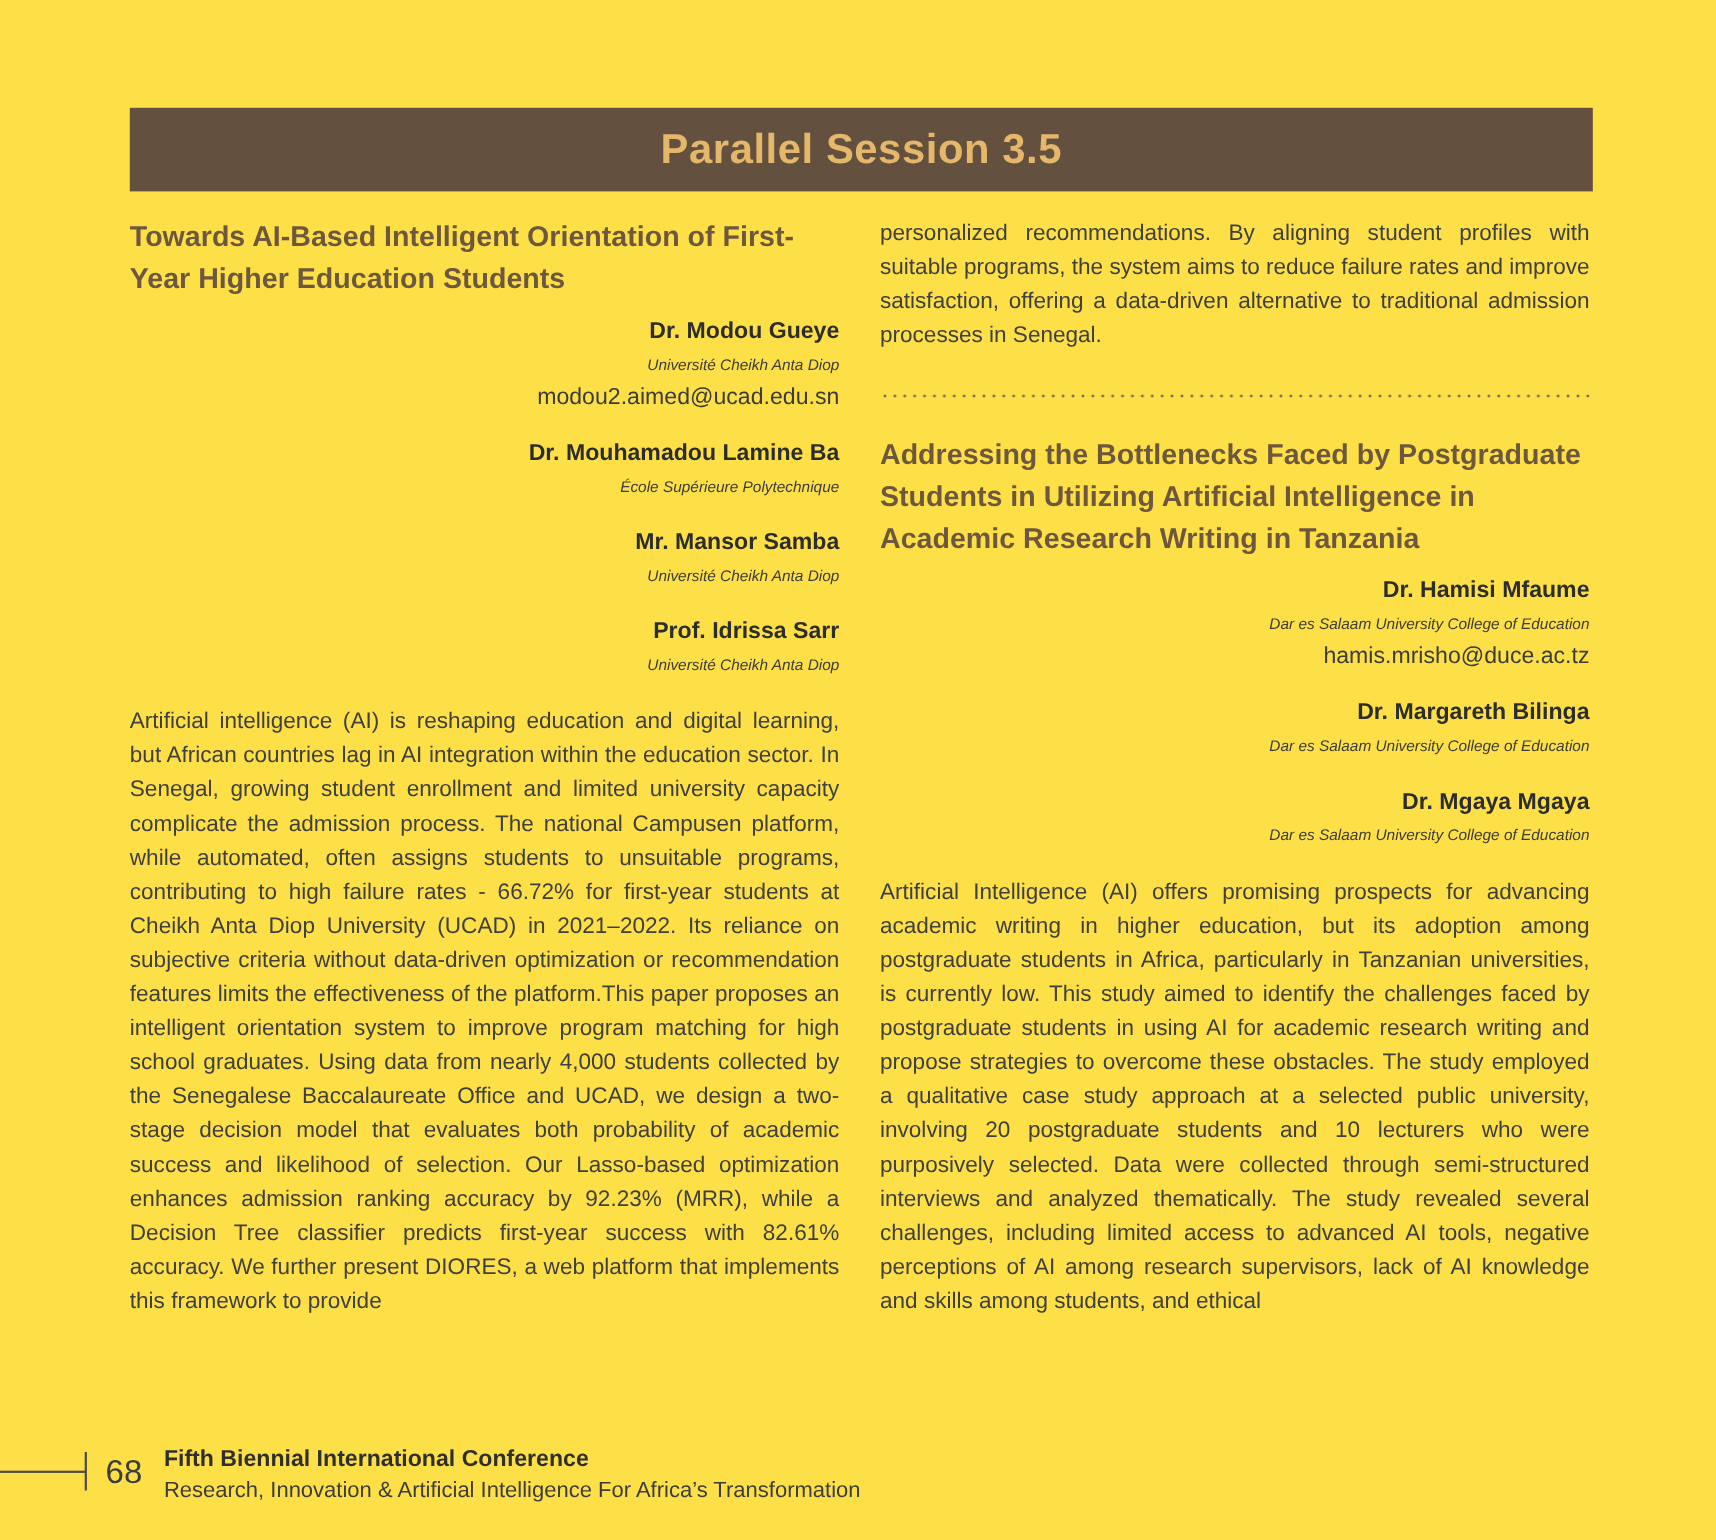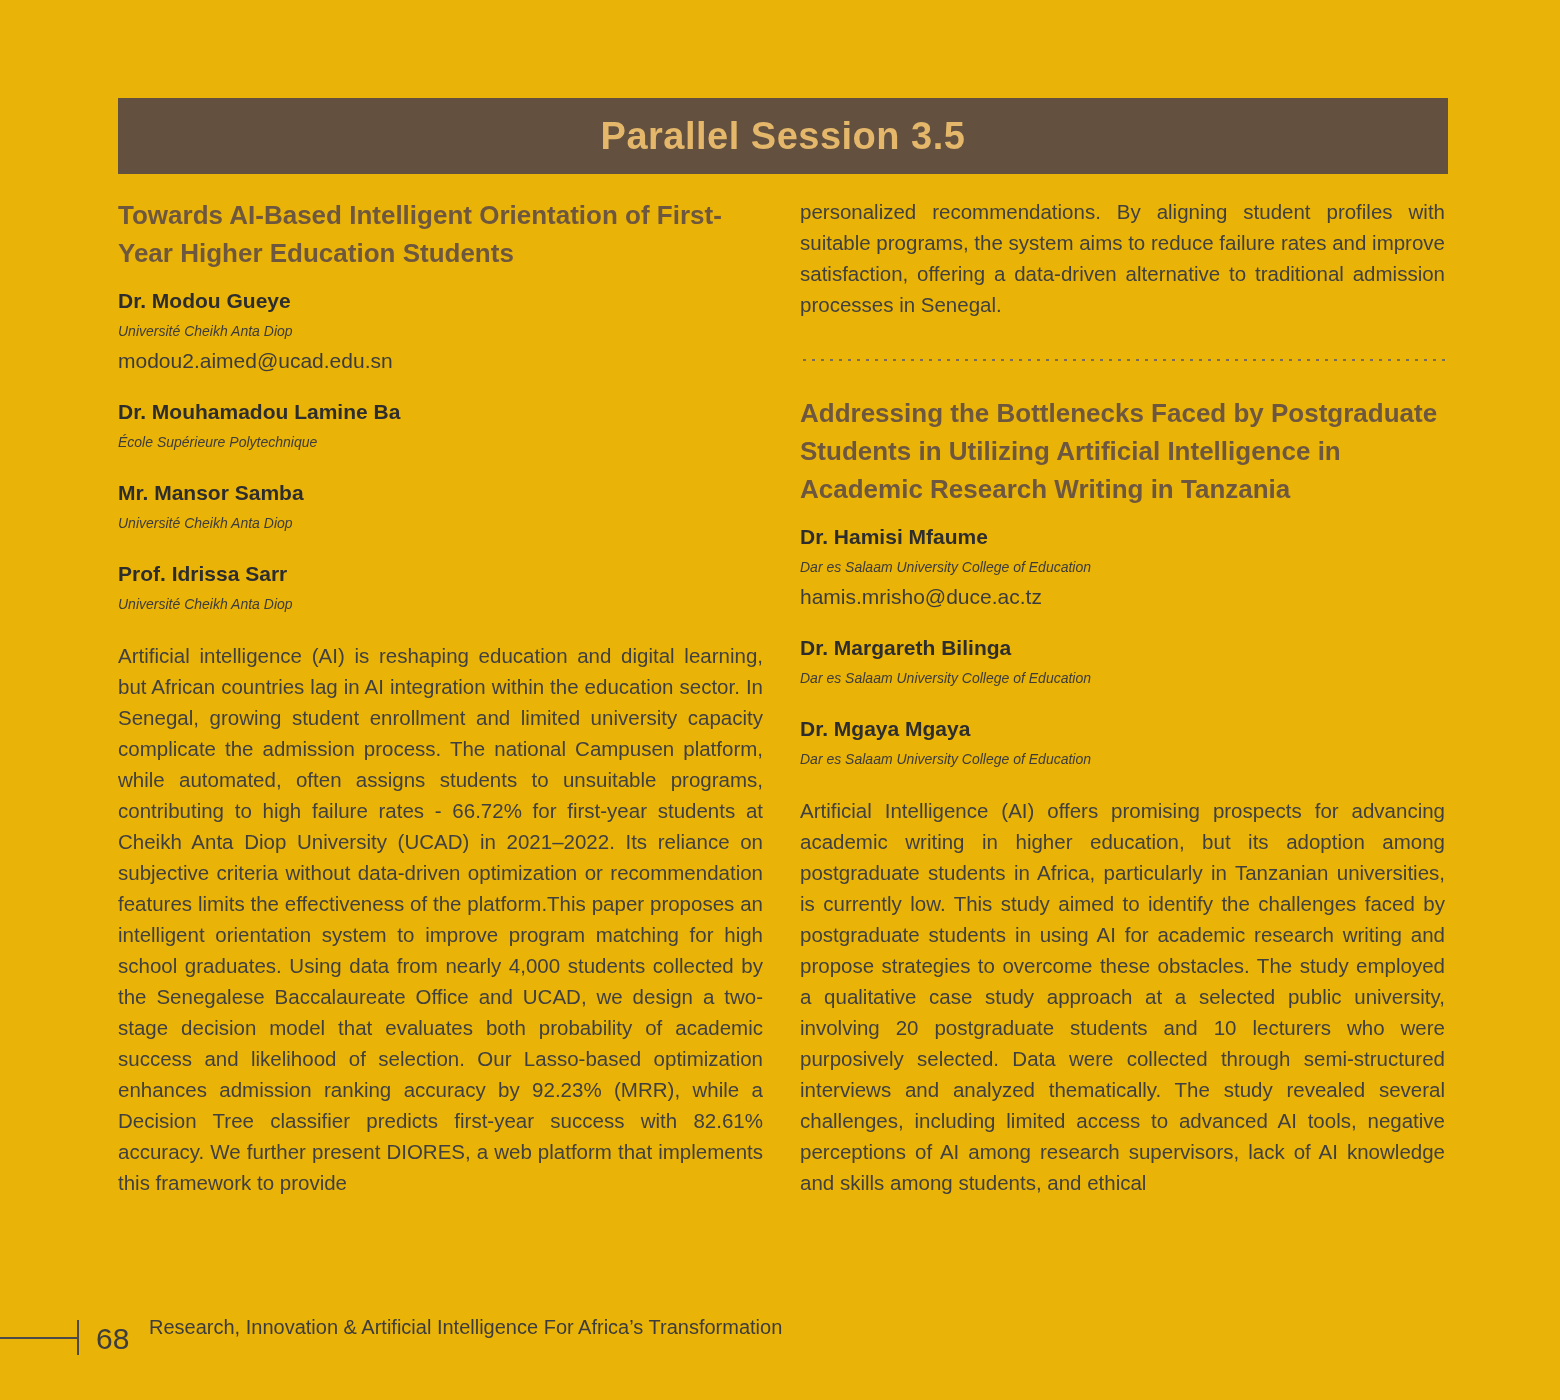--- a/index.html
+++ b/index.html
@@ -3,21 +3,21 @@
 <meta charset="utf-8">
 <style>
   * { margin: 0; padding: 0; box-sizing: border-box; }
   html, body { width: 1560px; height: 1400px; background: #ffffff; }
   body { font-family: "Liberation Sans", sans-serif; }
 
   .page {
     position: relative;
     width: 1560px;
     height: 1400px;
-    background: #eab308;
+    background: #fde047;
     overflow: hidden;
   }
 
   .session-bar {
     position: absolute;
     left: 118px;
     top: 98px;
     width: 1330px;
     height: 76px;
     background: #63503e;
@@ -41,21 +41,21 @@
   .col-right { left: 800px; }
 
   .paper-title {
     font-size: 26px;
     line-height: 38px;
     font-weight: bold;
     color: #6e573f;
     margin-bottom: 14px;
   }
 
-  .author-block { margin-bottom: 21px; }
+  .author-block { margin-bottom: 21px; text-align: right; }
   .author-name {
     font-size: 21px;
     line-height: 30px;
     font-weight: bold;
     color: #2d2d2d;
   }
   .author-affil {
     font-size: 14px;
     line-height: 30px;
     font-style: italic;
@@ -190,16 +190,17 @@
       <div class="author-affil">Dar es Salaam University College of Education</div>
     </div>
 
     <div class="abstract">Artificial Intelligence (AI) offers promising prospects for advancing academic writing in higher education, but its adoption among postgraduate students in Africa, particularly in Tanzanian universities, is currently low. This study aimed to identify the challenges faced by postgraduate students in using AI for academic research writing and propose strategies to overcome these obstacles. The study employed a qualitative case study approach at a selected public university, involving 20 postgraduate students and 10 lecturers who were purposively selected. Data were collected through semi-structured interviews and analyzed thematically. The study revealed several challenges, including limited access to advanced AI tools, negative perceptions of AI among research supervisors, lack of AI knowledge and skills among students, and ethical</div>
   </div>
 
   <div class="footer-rule-h"></div>
   <div class="footer-rule-v"></div>
   <div class="footer-page-number">68</div>
   <div class="footer-text">
+    <div class="footer-conference-name">Fifth Biennial International Conference</div>
     <div class="footer-conference-subtitle">Research, Innovation &amp; Artificial Intelligence For Africa’s Transformation</div>
   </div>
 
 </div>
 
 </body></html>

